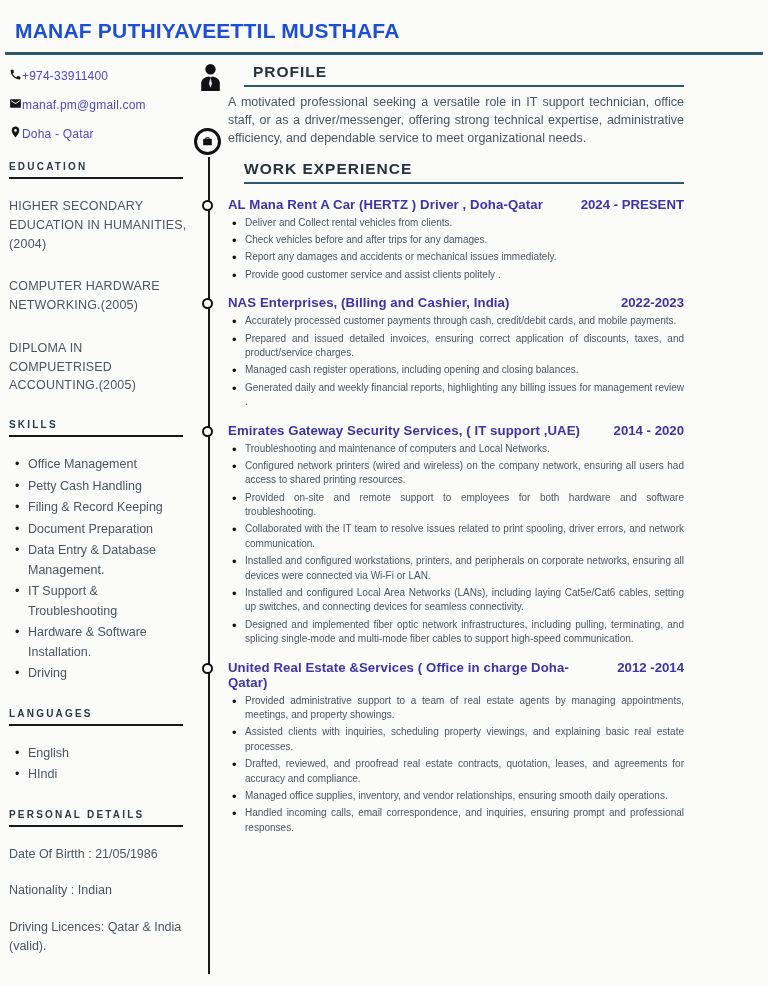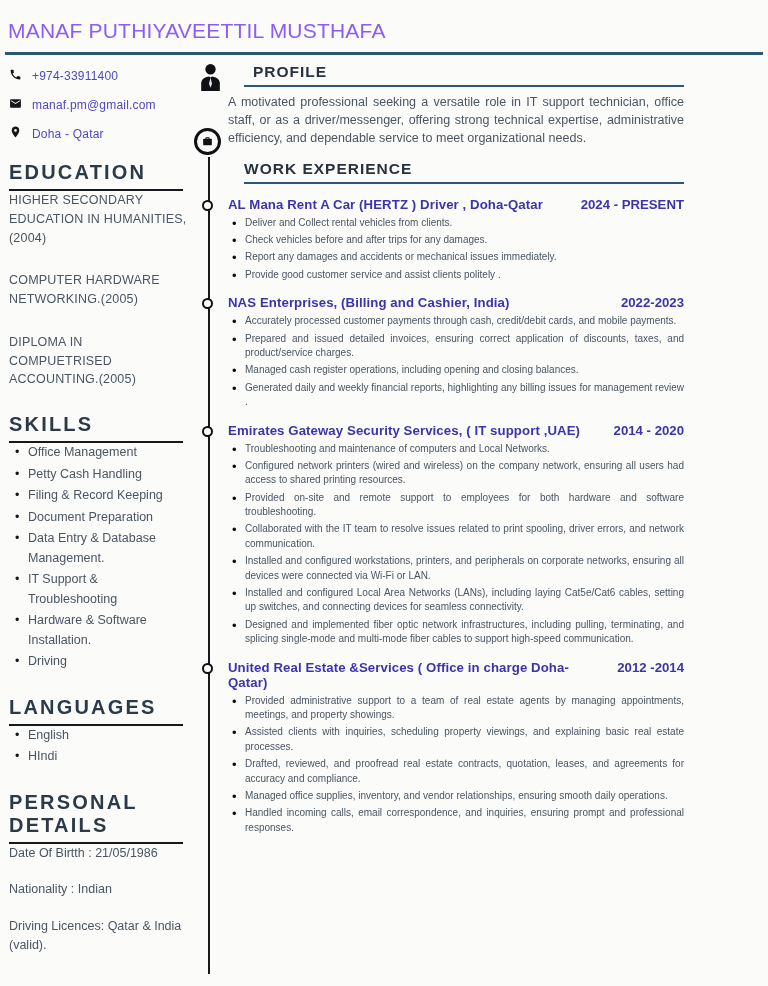--- a/index.html
+++ b/index.html
@@ -8,38 +8,38 @@
     width: 768px; height: 986px;
     background: #fbfbfa;
     font-family: "Liberation Sans", "DejaVu Sans", sans-serif;
     color: #47505b;
     overflow: hidden;
   }
   .page { width: 768px; height: 986px; padding-top: 13px; }
 
   
   .candidate-name {
-    font-size: 21px; font-weight: normal; color: #8b5cf6;
-    margin: 6px 0 9px 8px; letter-spacing: 0.2px;
+    font-size: 21px; font-weight: bold; color: #1d4ed8;
+    margin: 6px 0 9px 15px; letter-spacing: 0.2px;
   }
   .top-rule { height: 3px; background: #2e5871; margin: 0 5px 0 5px; }
 
   
   .columns { display: flex; align-items: flex-start; }
 
   
   .sidebar { width: 196px; flex: 0 0 196px; padding: 12px 8px 0 9px; }
-  .contact-row { display: flex; align-items: center; gap: 10px; margin-bottom: 11px; }
+  .contact-row { display: flex; align-items: center; margin-bottom: 11px; }
   .contact-row svg { flex: 0 0 auto; }
   .contact-text { color: #4f46c8; font-size: 12px; letter-spacing: 0.2px; }
 
   .side-heading {
-    font-size: 20px; font-weight: bold; color: #2c3a47;
+    font-size: 10px; font-weight: bold; color: #2c3a47;
     letter-spacing: 2.2px; border-bottom: 2.5px solid #15181c;
-    padding-bottom: 5px; margin: 24px 0 0 0; width: 97%;
+    padding-bottom: 5px; margin: 24px 0 18px 0; width: 97%;
   }
   .side-heading.first { margin-top: 18px; }
 
   .edu-item { font-size: 12.5px; line-height: 1.5; color: #4a5560; margin: 0 0 24px 0; letter-spacing: 0.2px; }
   .side-list { margin: 0; padding-left: 19px; list-style: none; }
   .side-list li { position: relative; font-size: 12.5px; line-height: 1.56; color: #4a5560; margin-bottom: 2px; }
   .side-list li::before { content: "•"; position: absolute; left: -13px; top: 0; color: #14161a; }
   .pd-item { font-size: 12.5px; line-height: 1.5; color: #4a5560; margin: 0 0 18px 0; }
 
   

